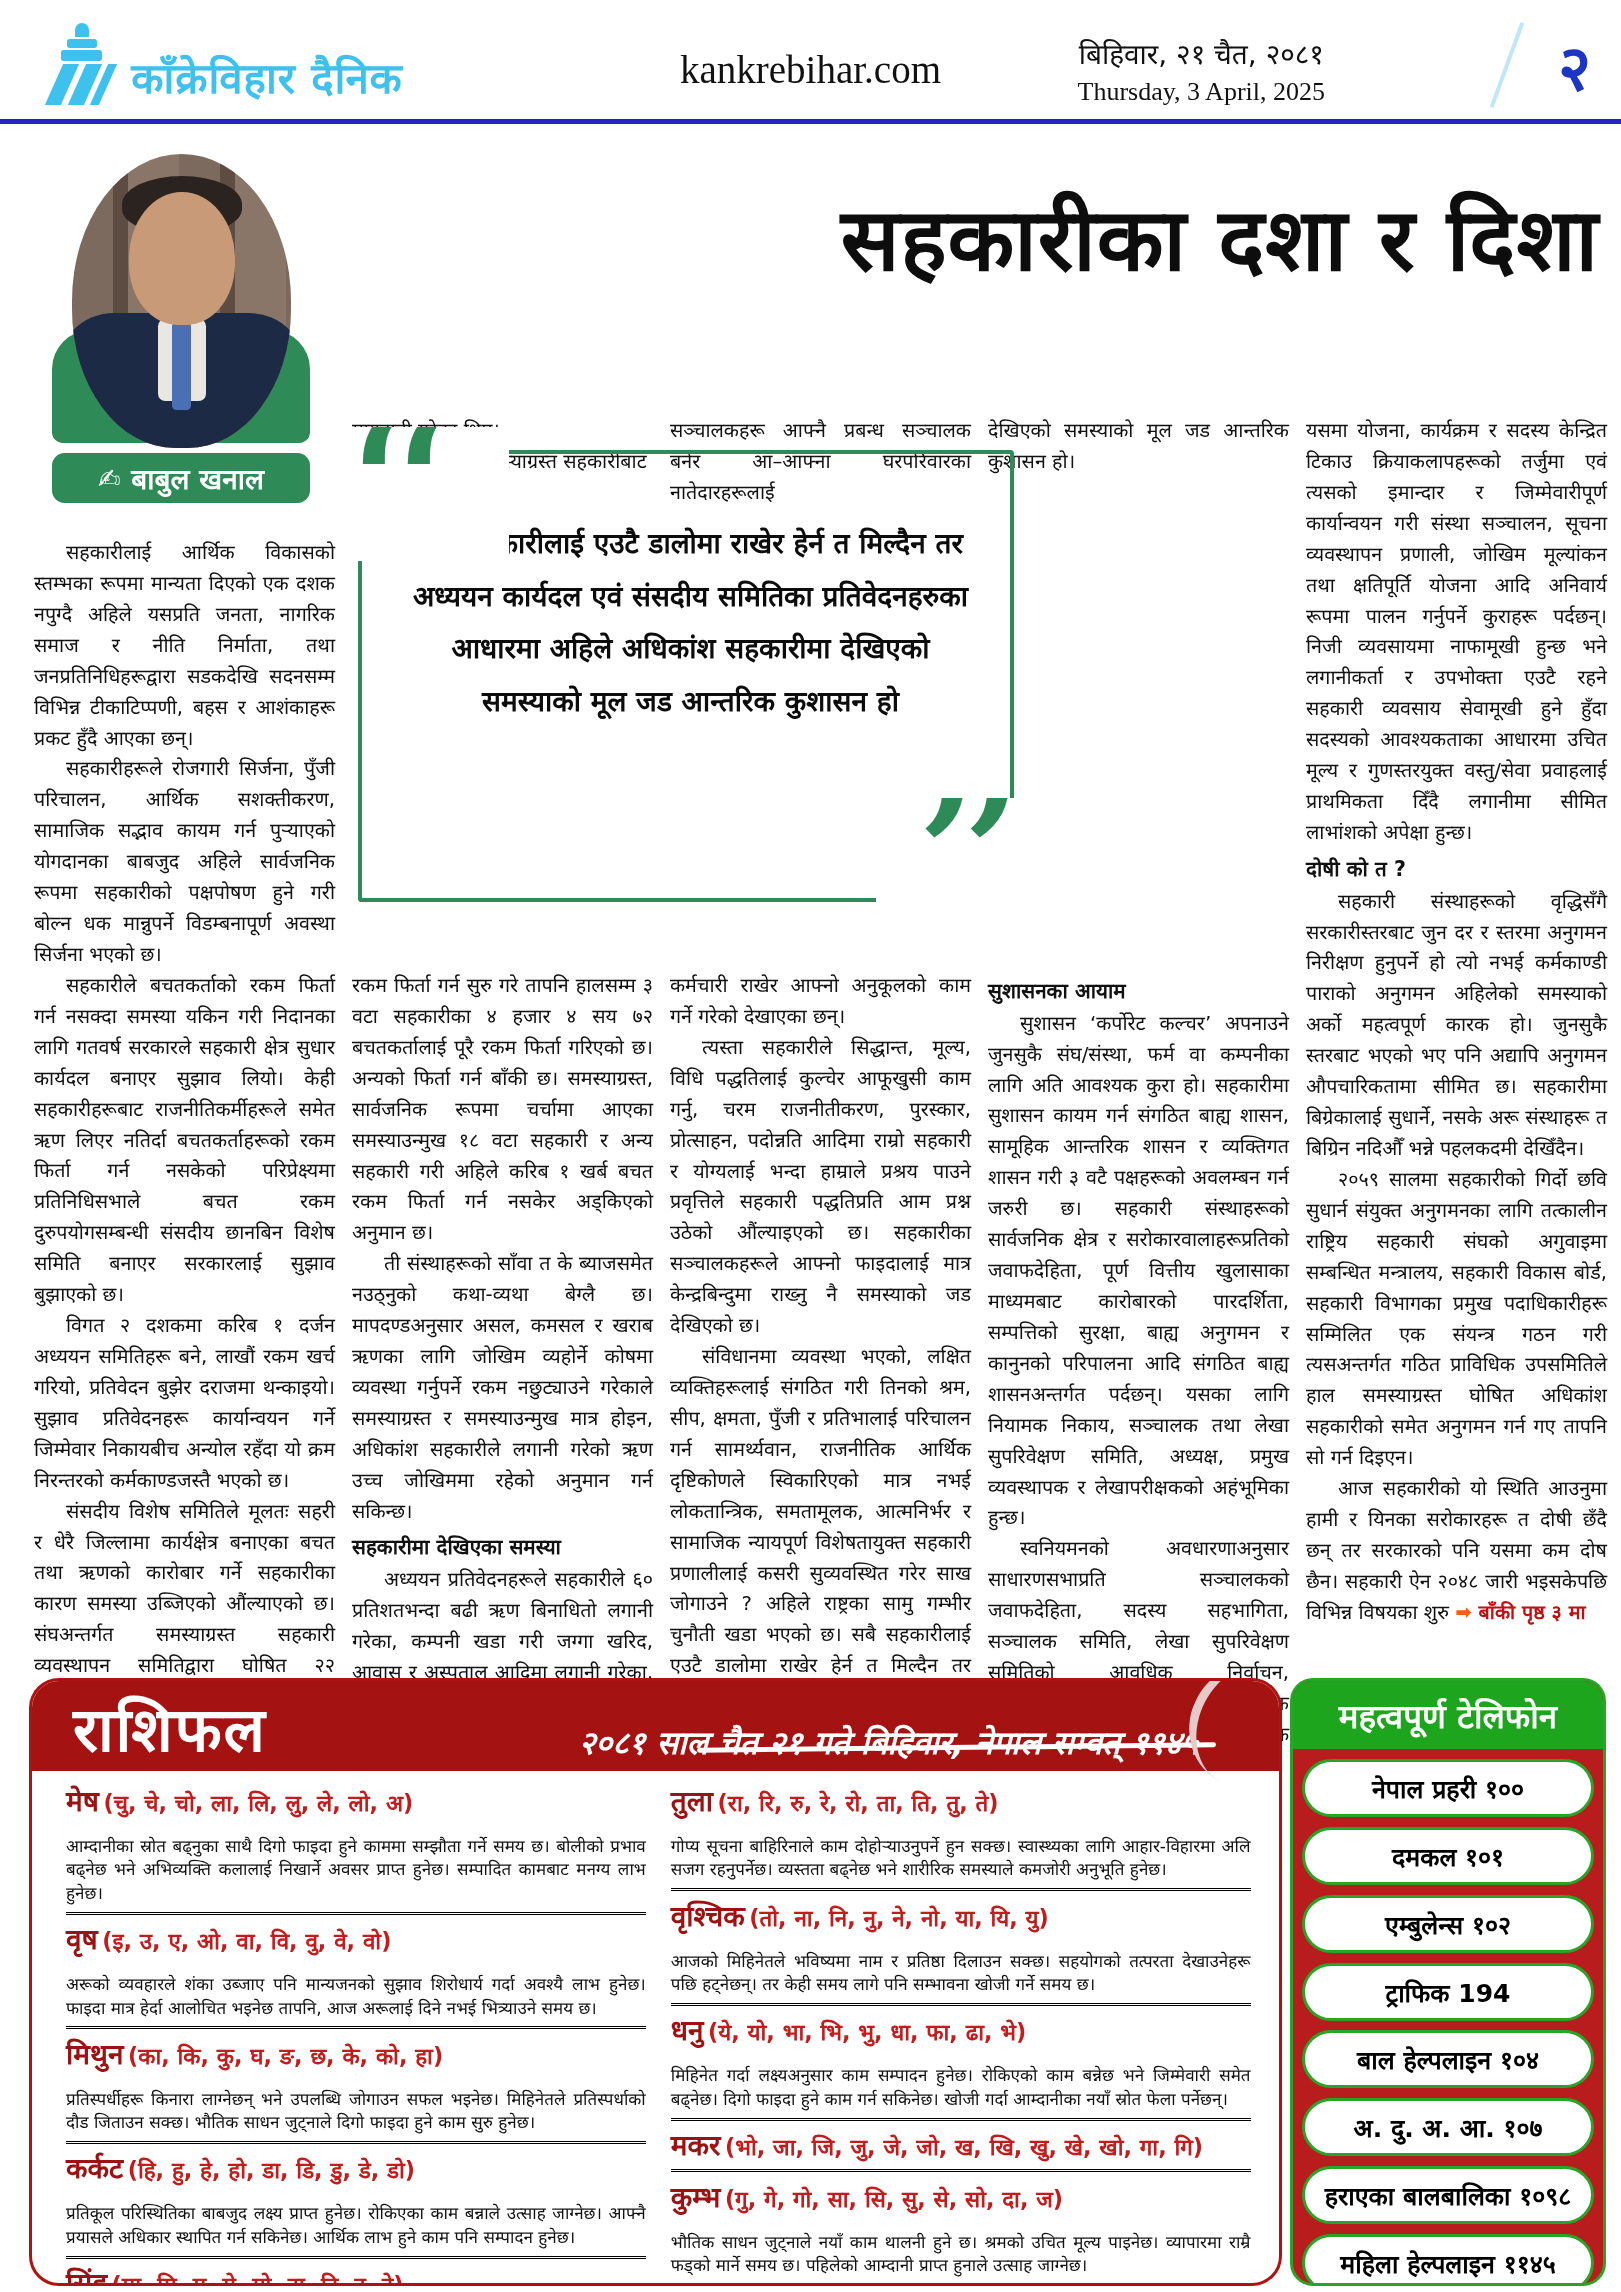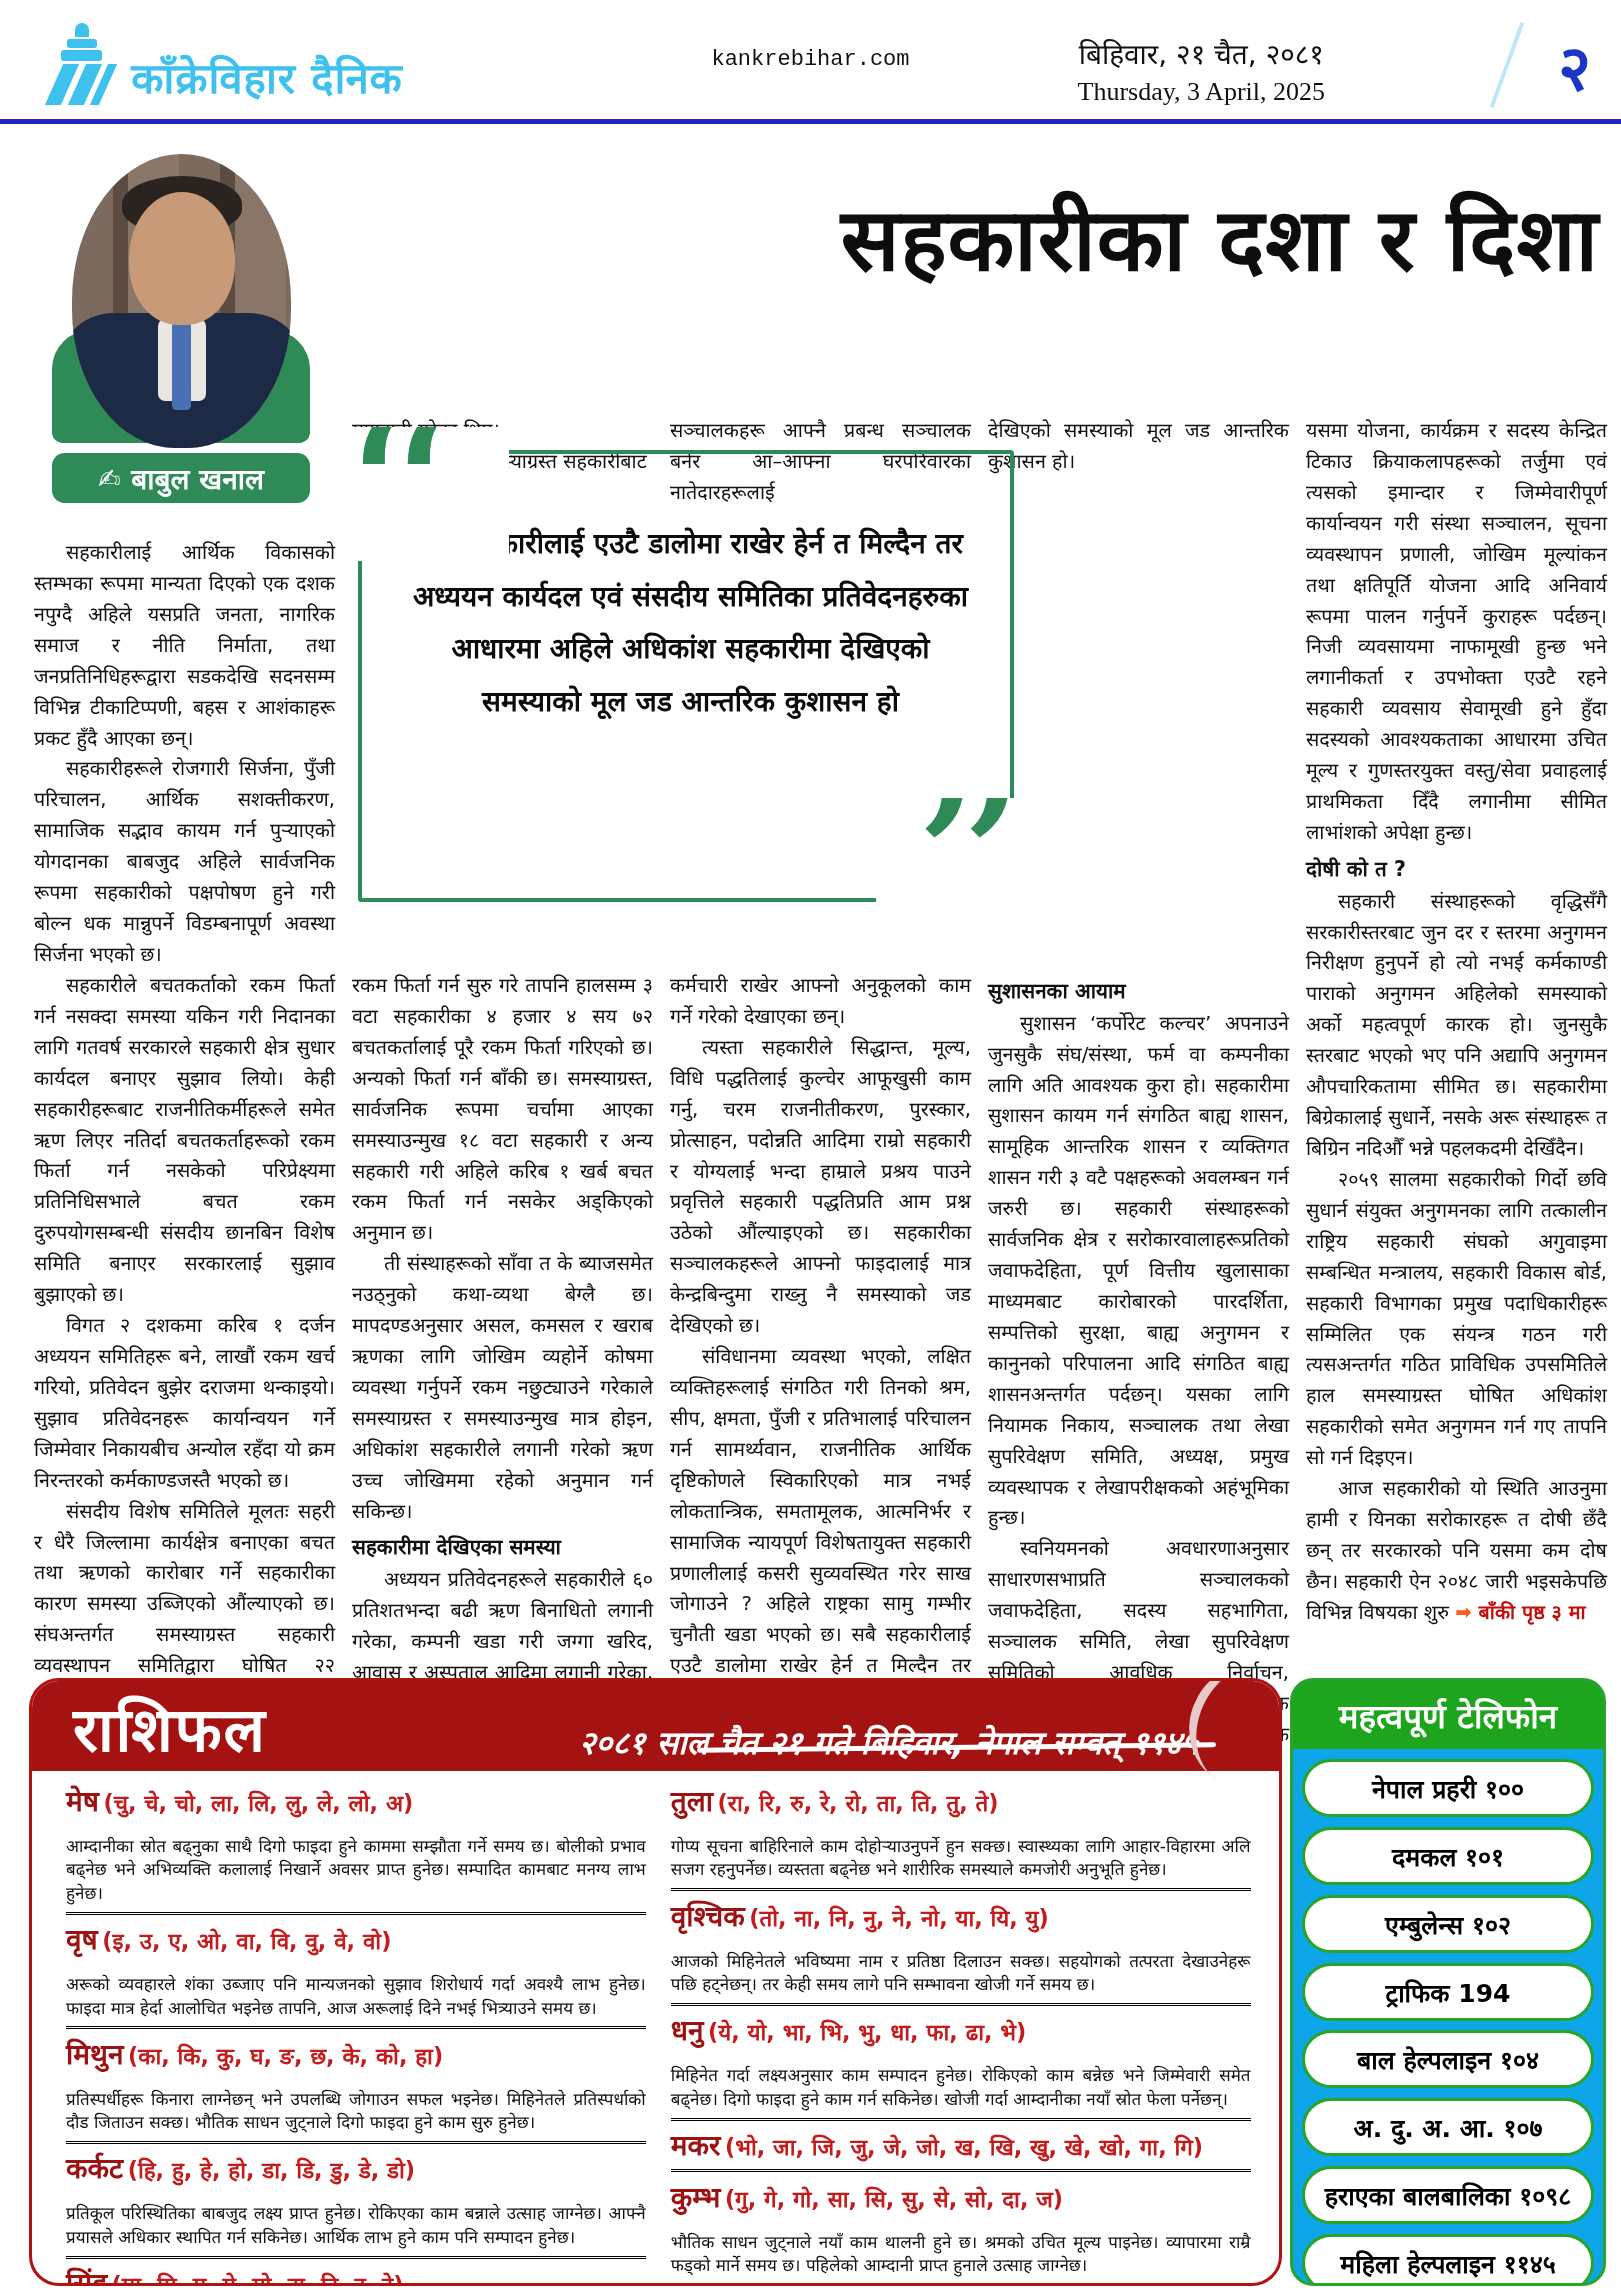--- a/index.html
+++ b/index.html
@@ -3,21 +3,21 @@
 <meta charset="utf-8">
 <style>
   html,body{margin:0;padding:0;background:#e9e9e9;}
   .page{position:relative;width:1621px;height:2293px;background:#ffffff;overflow:hidden;
         font-family:"DejaVu Sans","Liberation Sans",sans-serif;color:#111;}
   
   .logo{position:absolute;left:47px;top:23px;display:flex;align-items:flex-end;gap:14.3px;}
   .logo-icon{width:70px;height:82px;position:relative;}
   .brand{color:#3fc1ee;font-size:42px;font-weight:bold;letter-spacing:0.9px;line-height:1;padding-bottom:5.4px;}
   .site{position:absolute;left:0;top:47px;width:100%;text-align:center;
-        font-family:Liberation Mono, monospace;font-size:22px;}
+        font-family:Liberation Serif, serif;font-size:39px;}
   .dateblock{position:absolute;right:296px;top:36px;text-align:center;line-height:1.35;}
   .date-np{font-size:28px;}
   .date-en{font-family:"Liberation Serif","DejaVu Serif",serif;font-size:26px;}
   .pageno{position:absolute;right:30px;top:23px;font-size:63px;font-weight:bold;color:#1d35c4;}
   .pagenoslash{position:absolute;right:112px;top:19.7px;width:3.6px;height:90px;background:#bfe7f8;transform:rotate(20deg);}
   .header-rule{position:absolute;left:0;top:119px;width:100%;height:5.4px;background:#2323c8;}
   
   .headline{position:absolute;left:318px;top:177px;width:1281px;text-align:right;
             font-size:87px;font-weight:800;letter-spacing:0.9px;color:#0d0d0d;}
   .photo-zone{position:absolute;left:52px;top:154px;width:258px;height:376px;}
@@ -53,21 +53,21 @@
   .rashi-underline{position:absolute;right:63px;top:64px;width:519px;height:4.5px;background:#fff;border-radius:2.7px;transform:rotate(-0.6deg);}
   .rashi-swoosh{position:absolute;right:-27px;top:-18px;width:107px;height:125px;border-left:9px solid #e7c9c9;border-radius:50%;transform:rotate(25deg);}
   .rashi-body{display:flex;padding:5.4px 16px 0 21.5px;}
   .rashi-col{width:50%;padding:0 12.5px;}
   .sign{padding:4.5px 0 6.3px;border-bottom:3.6px double #000;}
   .sign:last-child{border-bottom:none;}
   .sign-name{color:#9c1212;font-weight:800;font-size:28px;}
   .sign-letters{color:#c41c1c;font-weight:700;font-size:22.4px;}
   .sign-text{font-size:17px;line-height:1.38;text-align:justify;margin-top:16px;}
   
-  .phones{position:absolute;left:1290px;top:1678px;width:310px;height:602px;border:3.6px solid #28a428;border-radius:23px;overflow:hidden;background:#0ea5e9;}
+  .phones{position:absolute;left:1290px;top:1678px;width:310px;height:602px;border:3.6px solid #28a428;border-radius:23px;overflow:hidden;background:#b91c1c;}
   .phones-head{height:68px;background:#1ea51e;color:#fff;display:flex;align-items:center;justify-content:center;
                font-size:33px;font-weight:800;}
   .phone-list{padding:9.9px 9px 0;border-radius:9px;}
   .phone-pill{height:52px;border:3.6px solid #28a428;border-radius:30px;display:flex;align-items:center;justify-content:center;
               font-size:25px;font-weight:700;margin-bottom:9.9px;background:#fff;color:#000;}
   
   .pg-top{position:absolute;left:28px;top:0;width:14.3px;height:14.3px;background:#3fc1ee;border-radius:50% 50% 0 0;}
   .pg-t1{position:absolute;left:19.7px;top:16px;width:30px;height:9px;background:#3fc1ee;border-radius:2.7px;}
   .pg-t2{position:absolute;left:14.3px;top:27px;width:41px;height:10.7px;background:#3fc1ee;border-radius:2.7px;}
   .pg-b1{position:absolute;left:7.2px;top:41px;width:16px;height:41px;background:#3fc1ee;transform:skewX(-24deg);}

